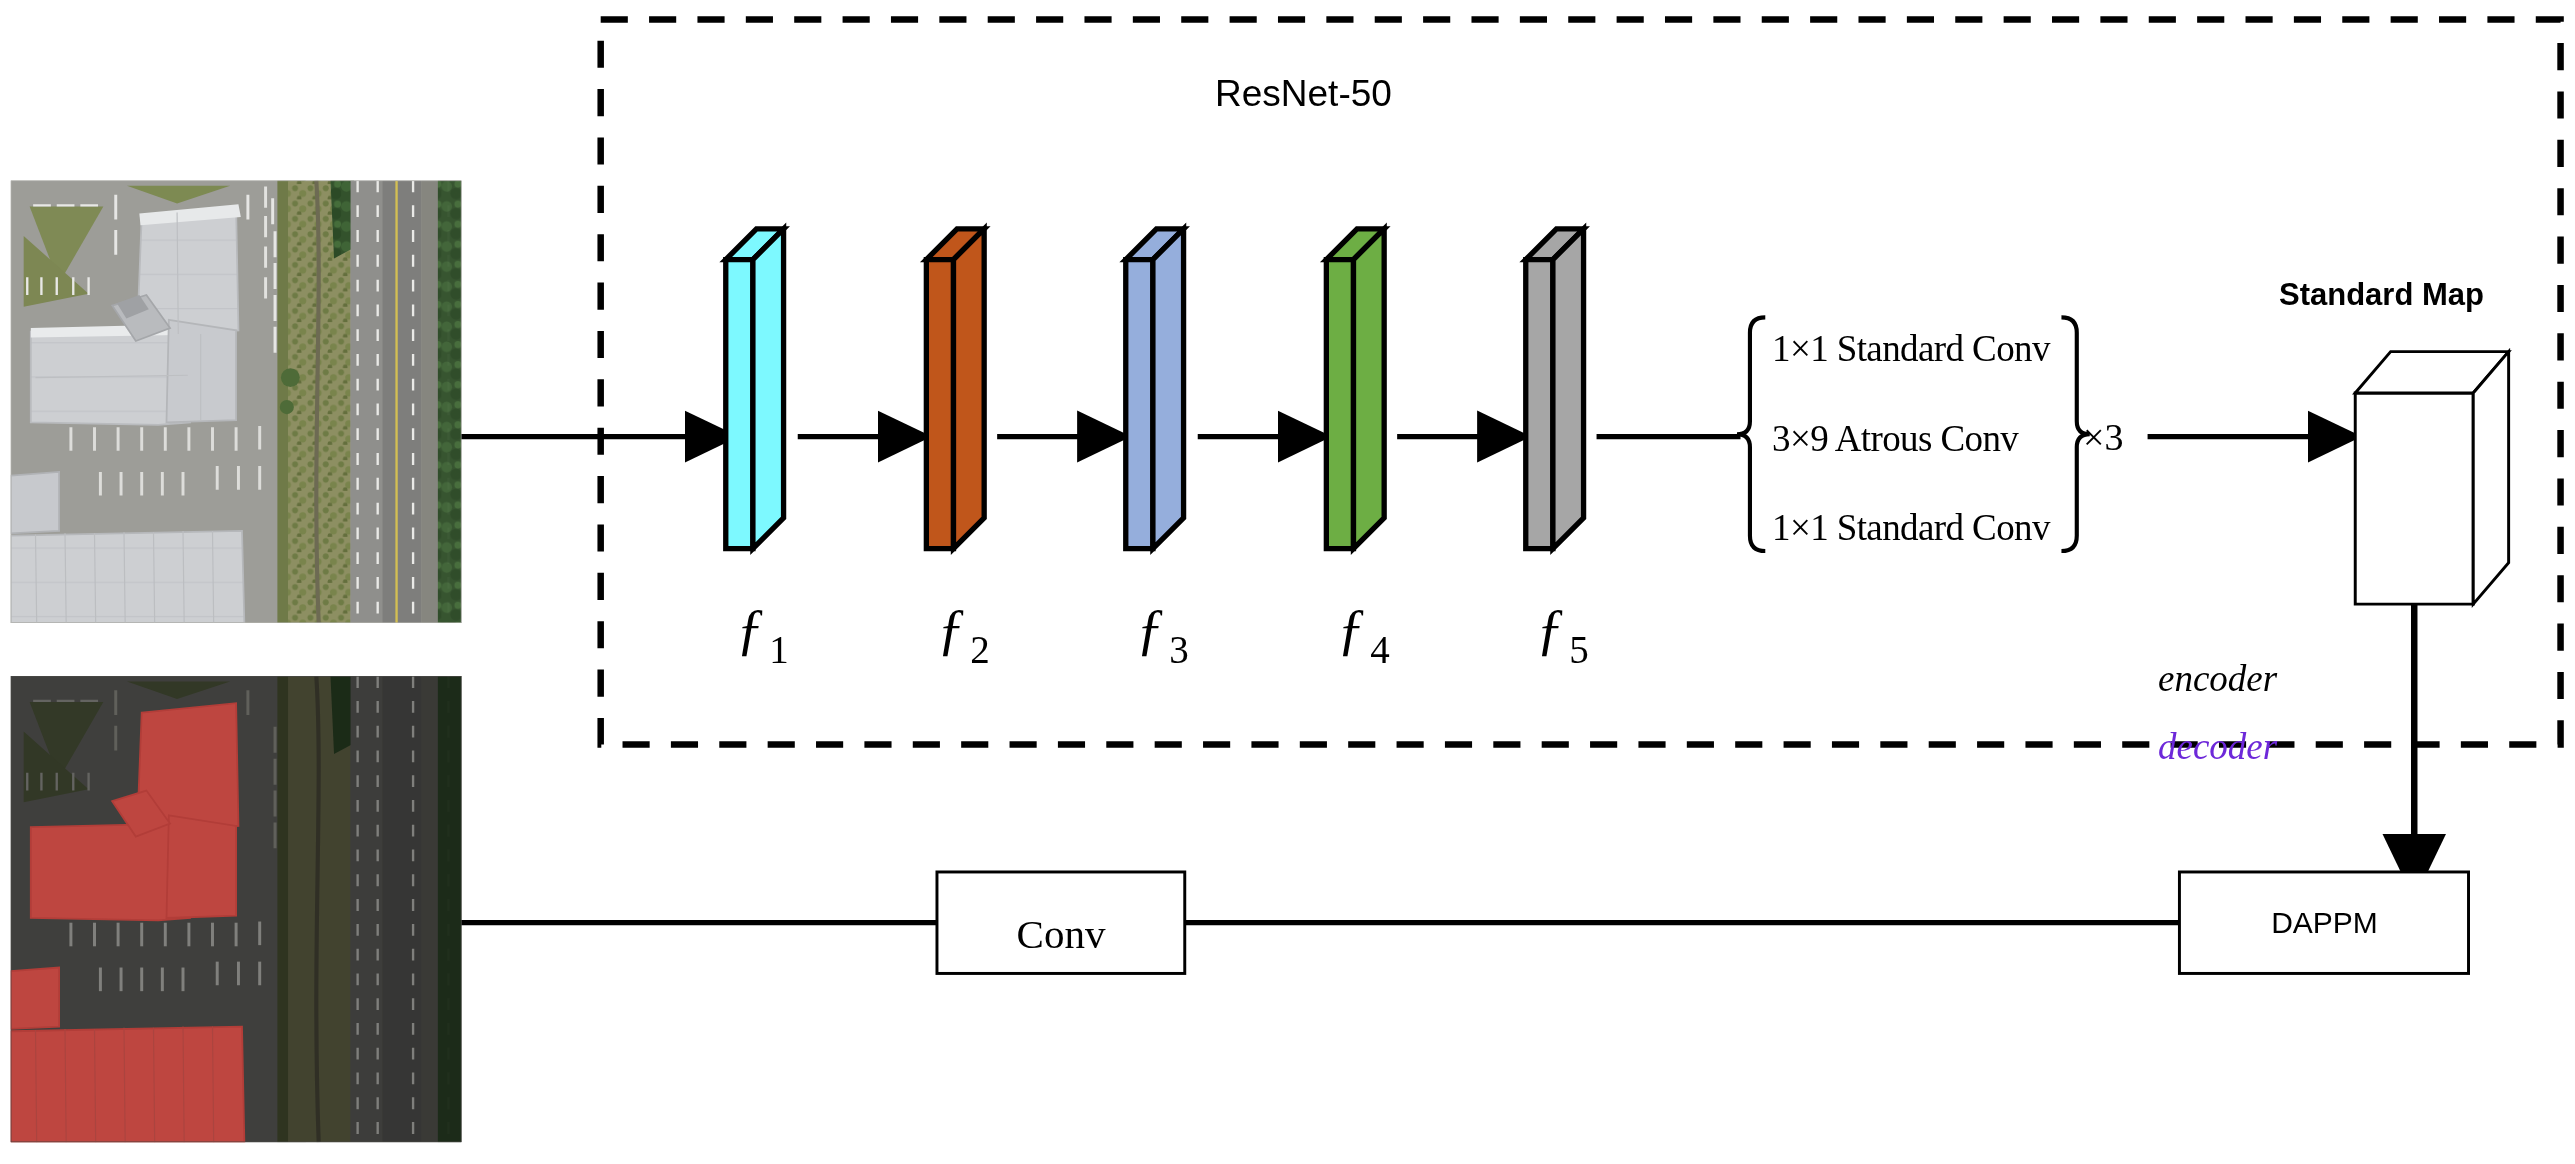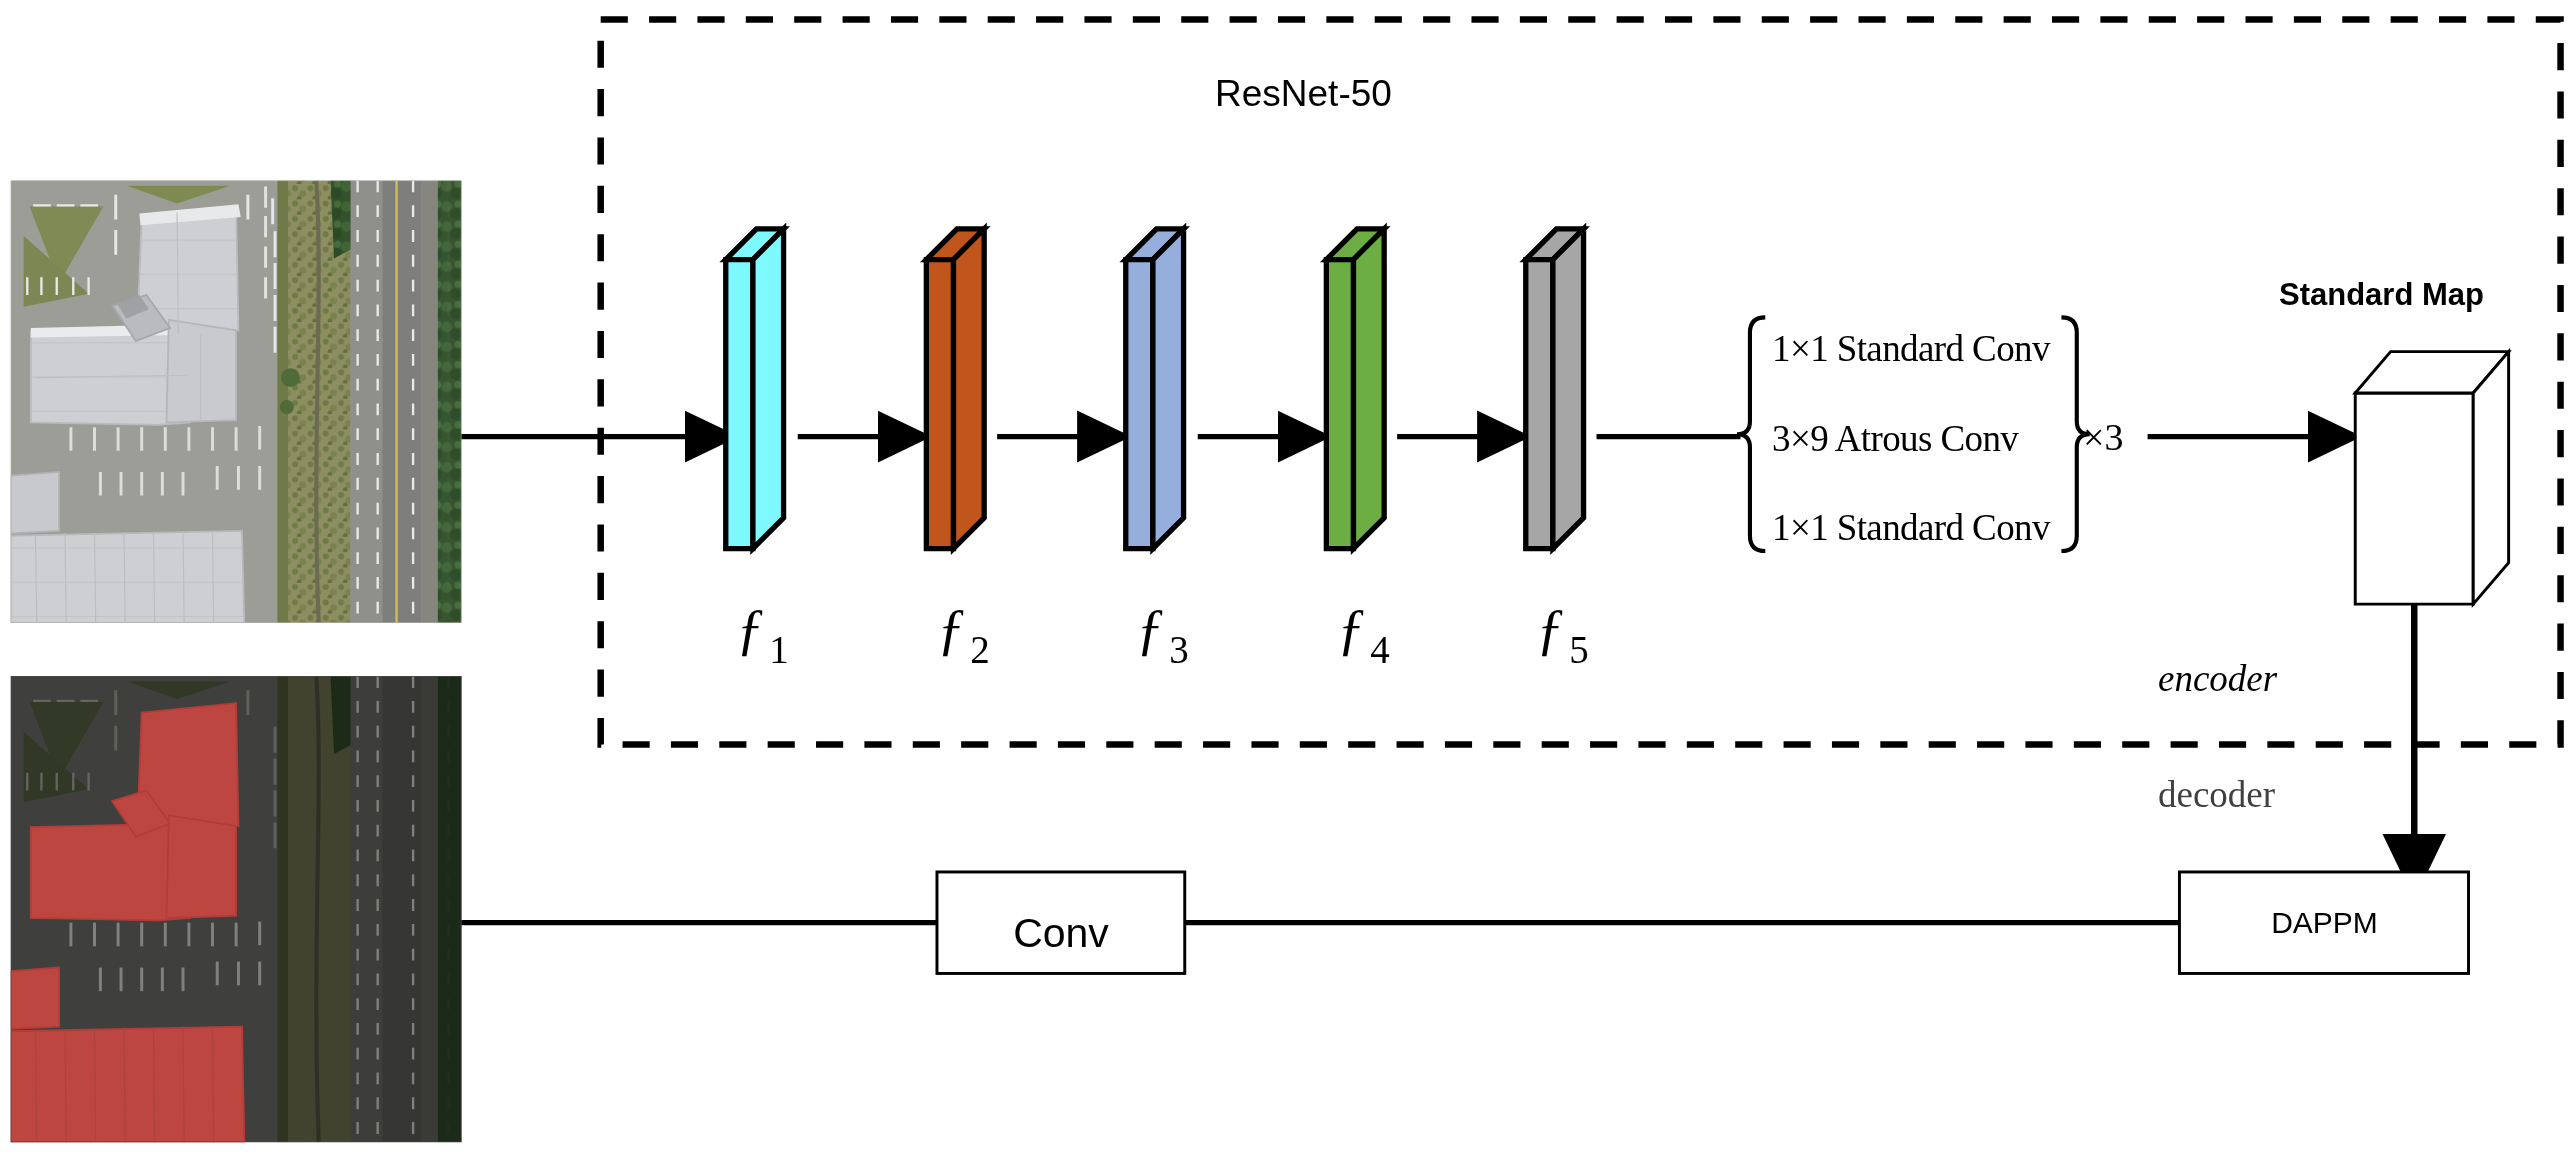--- a/index.html
+++ b/index.html
@@ -320,23 +320,23 @@
   <div class="abs sans nowrap" style="left:1215px;top:73px;font-size:37px;font-weight:normal;color:#000;">ResNet-50</div>
 
   <div class="abs serif nowrap" style="left:1772px;top:327px;font-size:37px;color:#000;letter-spacing:-0.6px;">1×1 Standard Conv</div>
   <div class="abs serif nowrap" style="left:1772px;top:417px;font-size:37px;color:#000;letter-spacing:-0.6px;">3×9 Atrous   Conv</div>
   <div class="abs serif nowrap" style="left:1772px;top:506px;font-size:37px;color:#000;letter-spacing:-0.6px;">1×1 Standard Conv</div>
   <div class="abs serif nowrap" style="left:2083px;top:415px;font-size:38px;color:#000;">×3</div>
 
   <div class="abs sans nowrap" style="left:2279px;top:277px;font-size:31px;font-weight:bold;color:#000;">Standard Map</div>
 
   <div class="abs serif nowrap" style="left:2158px;top:657px;font-size:37px;font-style:italic;color:#000;">encoder</div>
-  <div class="abs serif nowrap" style="left:2158px;top:773px;font-size:37px;color:#404040;">decoder</div>
-
-  <div class="abs sans ctr" style="left:937px;top:872px;width:248px;height:123px;font-size:41px;color:#000;">Conv</div>
+  <div class="abs serif nowrap" style="left:2158px;top:725px;font-size:37px;font-style:italic;color:#6d28d9;">decoder</div>
+
+  <div class="abs sans ctr" style="left:937px;top:872px;width:248px;height:123px;font-size:41px;color:#000;font-family:Liberation Serif, serif;">Conv</div>
 
   <div class="abs sans ctr" style="left:2180px;top:872px;width:289px;height:101px;font-size:30px;color:#000;">DAPPM</div>
 
   <div class="abs nowrap" style="left:736px;top:596px;">
     <span class="serif" style="font-size:57px;font-style:italic;color:#000;">ƒ</span><span class="serif" style="font-size:39px;color:#000;vertical-align:-15.3px;margin-left:4.7px;">1</span>
   </div>
   <div class="abs nowrap" style="left:937px;top:596px;">
     <span class="serif" style="font-size:57px;font-style:italic;color:#000;">ƒ</span><span class="serif" style="font-size:39px;color:#000;vertical-align:-15.3px;margin-left:4.7px;">2</span>
   </div>
   <div class="abs nowrap" style="left:1136px;top:596px;">

